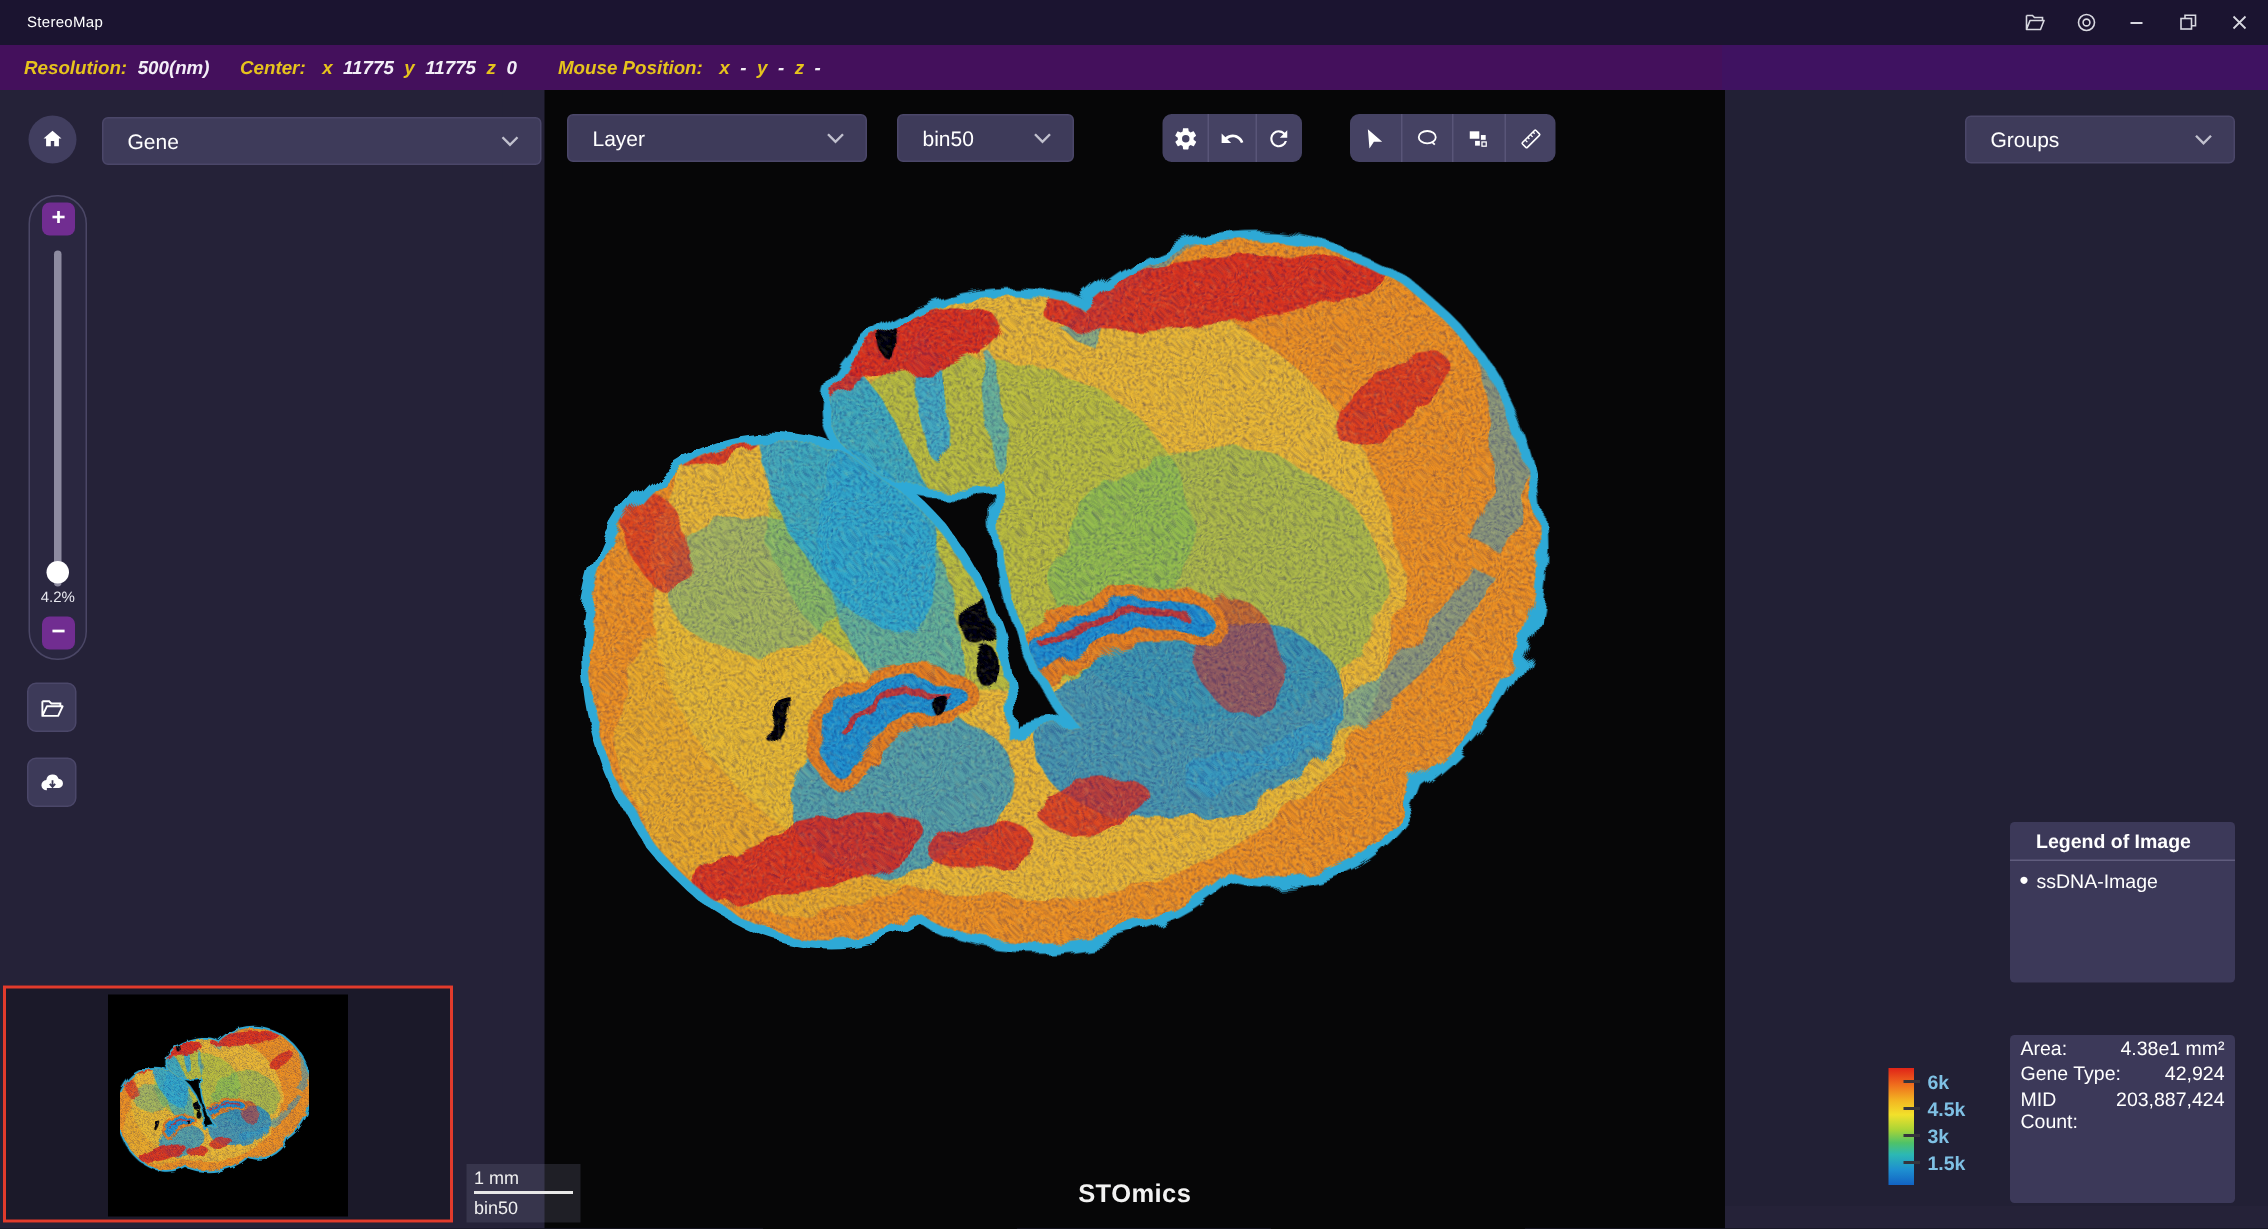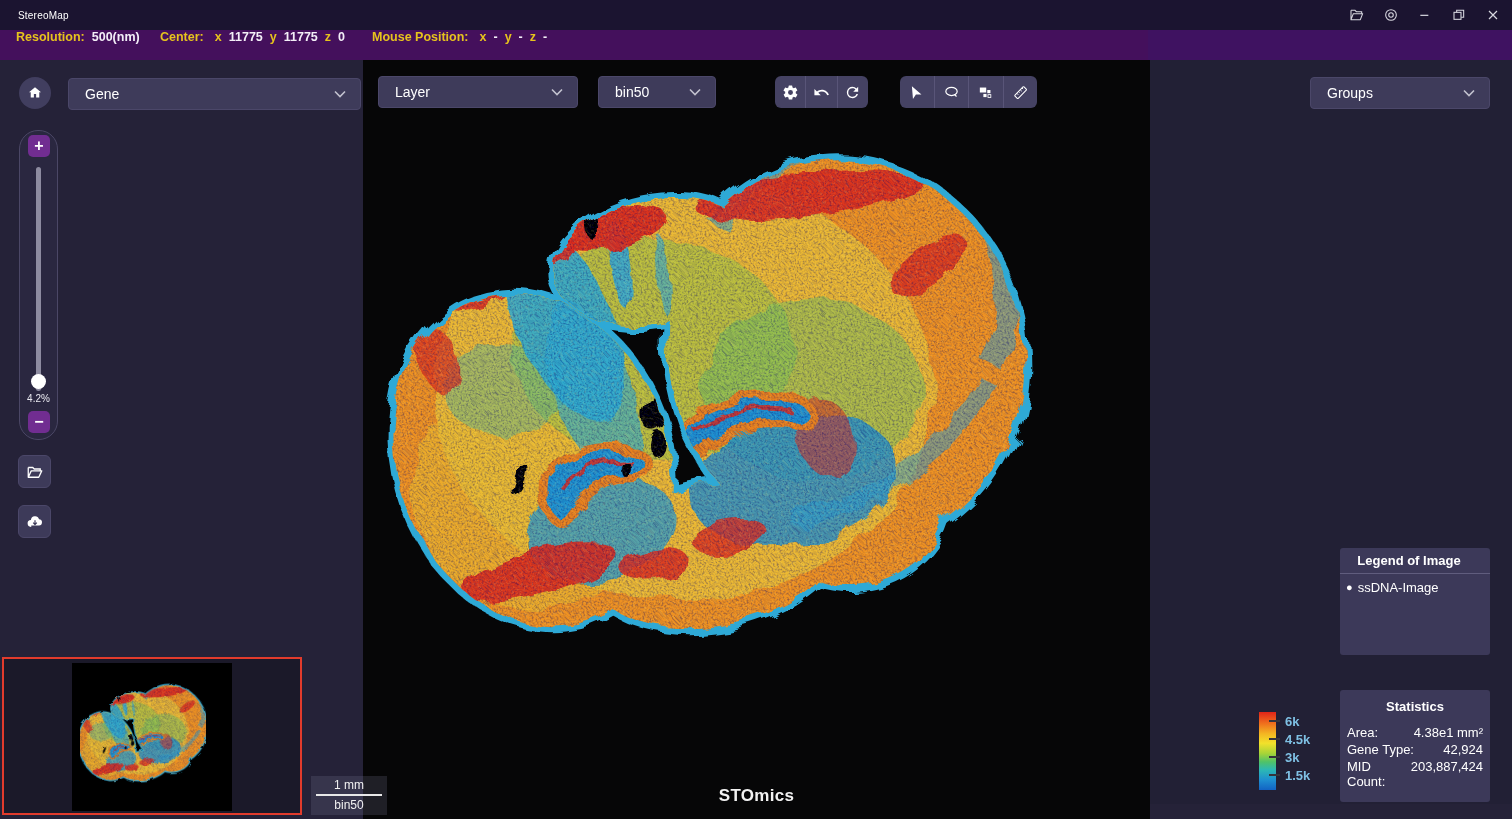--- a/index.html
+++ b/index.html
@@ -12,21 +12,21 @@
               background:#1b1430; display:flex; align-items:center; }
   .titlebar .app-title { color:#ffffff; font-size:10px; font-weight:500; margin-left:18px; letter-spacing:.2px; }
   .titlebar .win-icons { position:absolute; right:10px; top:0; height:30px; display:flex; align-items:center; gap:16px; }
   .win-btn { width:18px; height:18px; display:flex; align-items:center; justify-content:center; cursor:default; }
   .win-btn svg { width:16px; height:16px; }
 
   
   .infobar { position:absolute; left:0; top:30px; width:1512px; height:30px;
              background:#44105c; font-size:12.5px; }
   .infobar-right-seg { position:absolute; left:1148px; top:0; right:0; height:30px; background:#3f1261; }
-  .info-group { position:absolute; top:0; height:30px; display:flex; gap:7px; white-space:nowrap; }
+  .info-group { position:absolute; top:0; height:30px; display:flex; align-items:center; gap:7px; white-space:nowrap;font-style:italic; }
   .lbl { color:#e6c31d; font-weight:bold; }
   .val { color:#f3eef7; font-weight:bold; }
 
   
   .left-panel  { position:absolute; left:0;    top:60px; width:335px;  height:759px; background:#252238; }
   .canvas      { position:absolute; left:363px; top:60px; width:787px; height:759px; background:#060607; overflow:hidden; }
   .right-panel { position:absolute; left:1150px; top:60px; width:362px; height:744px; background:#222035; }
 
   
   .dropdown { position:absolute; height:32px; background:#3e3b5a; border:1px solid #4b4769;
@@ -58,21 +58,21 @@
   .tool-cell svg { width:17px; height:17px; }
 
   
   .minimap { position:absolute; left:2px; top:597px; width:300px; height:158px;
              border:2px solid #e23b2c; background:#1b1929; }
   .minimap .mm-black { position:absolute; left:68px; top:4px; width:160px; height:148px; background:#000; }
   .minimap svg { position:absolute; left:8px; top:22px; }
 
   
   .scalebar { position:absolute; left:311px; top:776px; width:76px; padding:2px 5px 3px 5px;
-              background:rgba(125,122,150,0.22); text-align:center; color:#f0f0f0; font-size:12px; }
+              background:rgba(125,122,150,0.22); color:#f0f0f0; font-size:12px; }
   .scalebar .sb-top { border-bottom:2px solid #e8e8e8; padding-bottom:2px; margin-bottom:2px; }
 
   .watermark { position:absolute; left:0; bottom:13px; width:100%; text-align:center;
                color:#f2f2f2; font-size:17px; font-weight:bold; letter-spacing:.3px; }
 
   
   .legend { position:absolute; left:190px; top:488px; width:150px; height:107px;
             background:#3c3959; border-radius:3px; color:#fff; font-size:13px; }
   .legend .lg-title { text-align:center; font-weight:bold; padding:5px 12px 5px 0; border-bottom:1px solid #605d7e; }
   .legend .lg-item { display:flex; align-items:center; gap:5px; padding:6px 4px 0 6px; }
@@ -383,21 +383,20 @@
       <div class="cb-tick" style="top:62px;"></div>
       <div class="cb-labels">
         <div>6k</div>
         <div>4.5k</div>
         <div>3k</div>
         <div>1.5k</div>
       </div>
     </div>
 
     <div class="stats">
-      <div class="st-title">Statistics</div>
       <div class="st-row">
         <span>Area:</span>
         <span>4.38e1 mm²</span>
       </div>
       <div class="st-row">
         <span>Gene Type:</span>
         <span>42,924</span>
       </div>
       <div class="st-row">
         <span>MID Count:</span>

